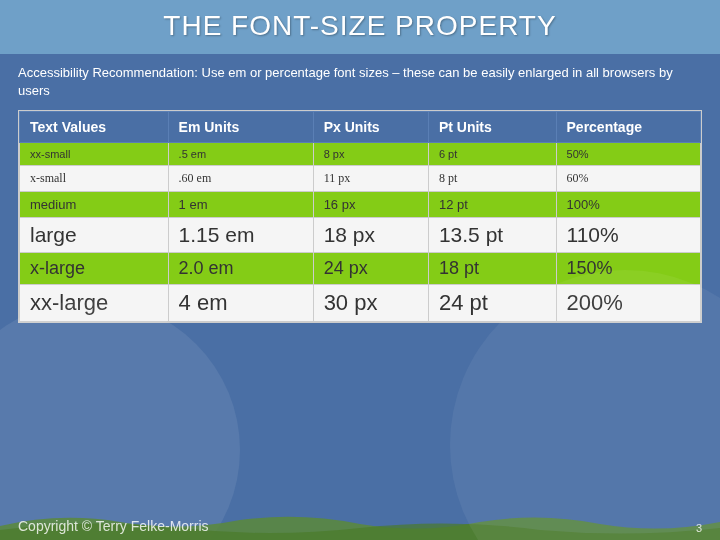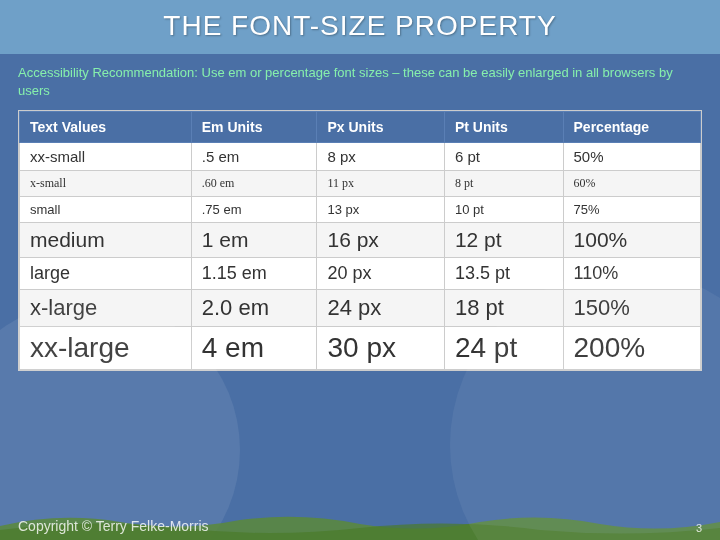--- a/index.html
+++ b/index.html
@@ -49,28 +49,28 @@
       font-weight: normal;
       letter-spacing: 1px;
       text-shadow: 1px 1px 2px rgba(0,0,0,0.3);
     }
 
     .content-area {
       padding: 10px 18px 6px 18px;
     }
 
     .accessibility-note {
-      color: #86efac;
+      color: #ffffff;
       font-size: 13px;
       line-height: 1.4;
       margin-bottom: 10px;
     }
 
     .table-wrapper {
-      background: #ffffff;
+      background: #84cc16;
       border: 1px solid #ccc;
     }
 
     table {
       width: 100%;
       border-collapse: collapse;
       font-size: 13px;
     }
 
     thead tr {
@@ -94,21 +94,21 @@
       background: #f5f5f5;
     }
 
     tbody td {
       padding: 5px 10px;
       border: 1px solid #ccc;
       color: #333;
     }
 
     
-    tbody tr:nth-child(1) td { font-size: 15px; }
+    tbody tr:nth-child(1) td { font-size: 11px; }
     tbody tr:nth-child(2) td { font-size: 12px; font-family: Liberation Serif, serif; }
     tbody tr:nth-child(3) td { font-size: 13px; }
     tbody tr:nth-child(4) td { font-size: 21px; }
     tbody tr:nth-child(5) td { font-size: 18px; }
     tbody tr:nth-child(6) td { font-size: 22px; }
     tbody tr:nth-child(7) td { font-size: 28px; }
 
     .footer {
       position: absolute;
       bottom: 6px;
@@ -171,37 +171,30 @@
             <td>50%</td>
           </tr>
           <tr>
             <td>x-small</td>
             <td>.60 em</td>
             <td>11 px</td>
             <td>8 pt</td>
             <td>60%</td>
           </tr>
           <tr>
-            <td>small</td>
-            <td>.75 em</td>
-            <td>13 px</td>
-            <td>10 pt</td>
-            <td>75%</td>
-          </tr>
-          <tr>
             <td>medium</td>
             <td>1 em</td>
             <td>16 px</td>
             <td>12 pt</td>
             <td>100%</td>
           </tr>
           <tr>
             <td>large</td>
             <td>1.15 em</td>
-            <td>20 px</td>
+            <td>18 px</td>
             <td>13.5 pt</td>
             <td>110%</td>
           </tr>
           <tr>
             <td>x-large</td>
             <td>2.0 em</td>
             <td>24 px</td>
             <td>18 pt</td>
             <td>150%</td>
           </tr>

